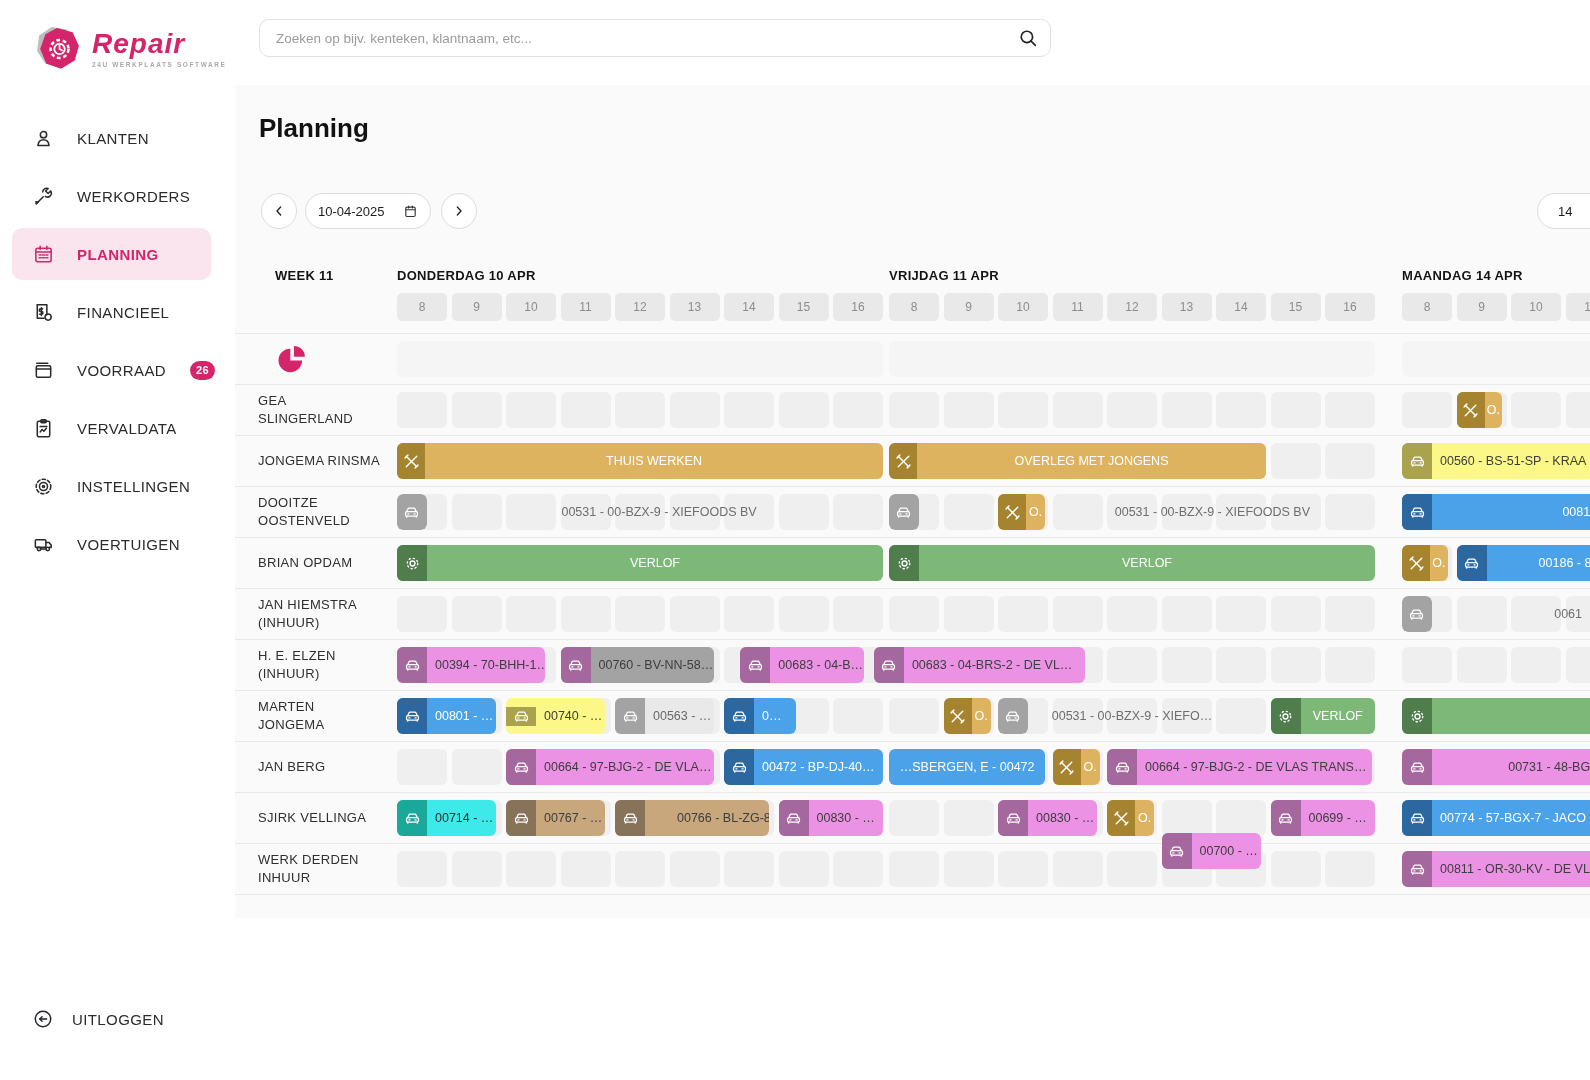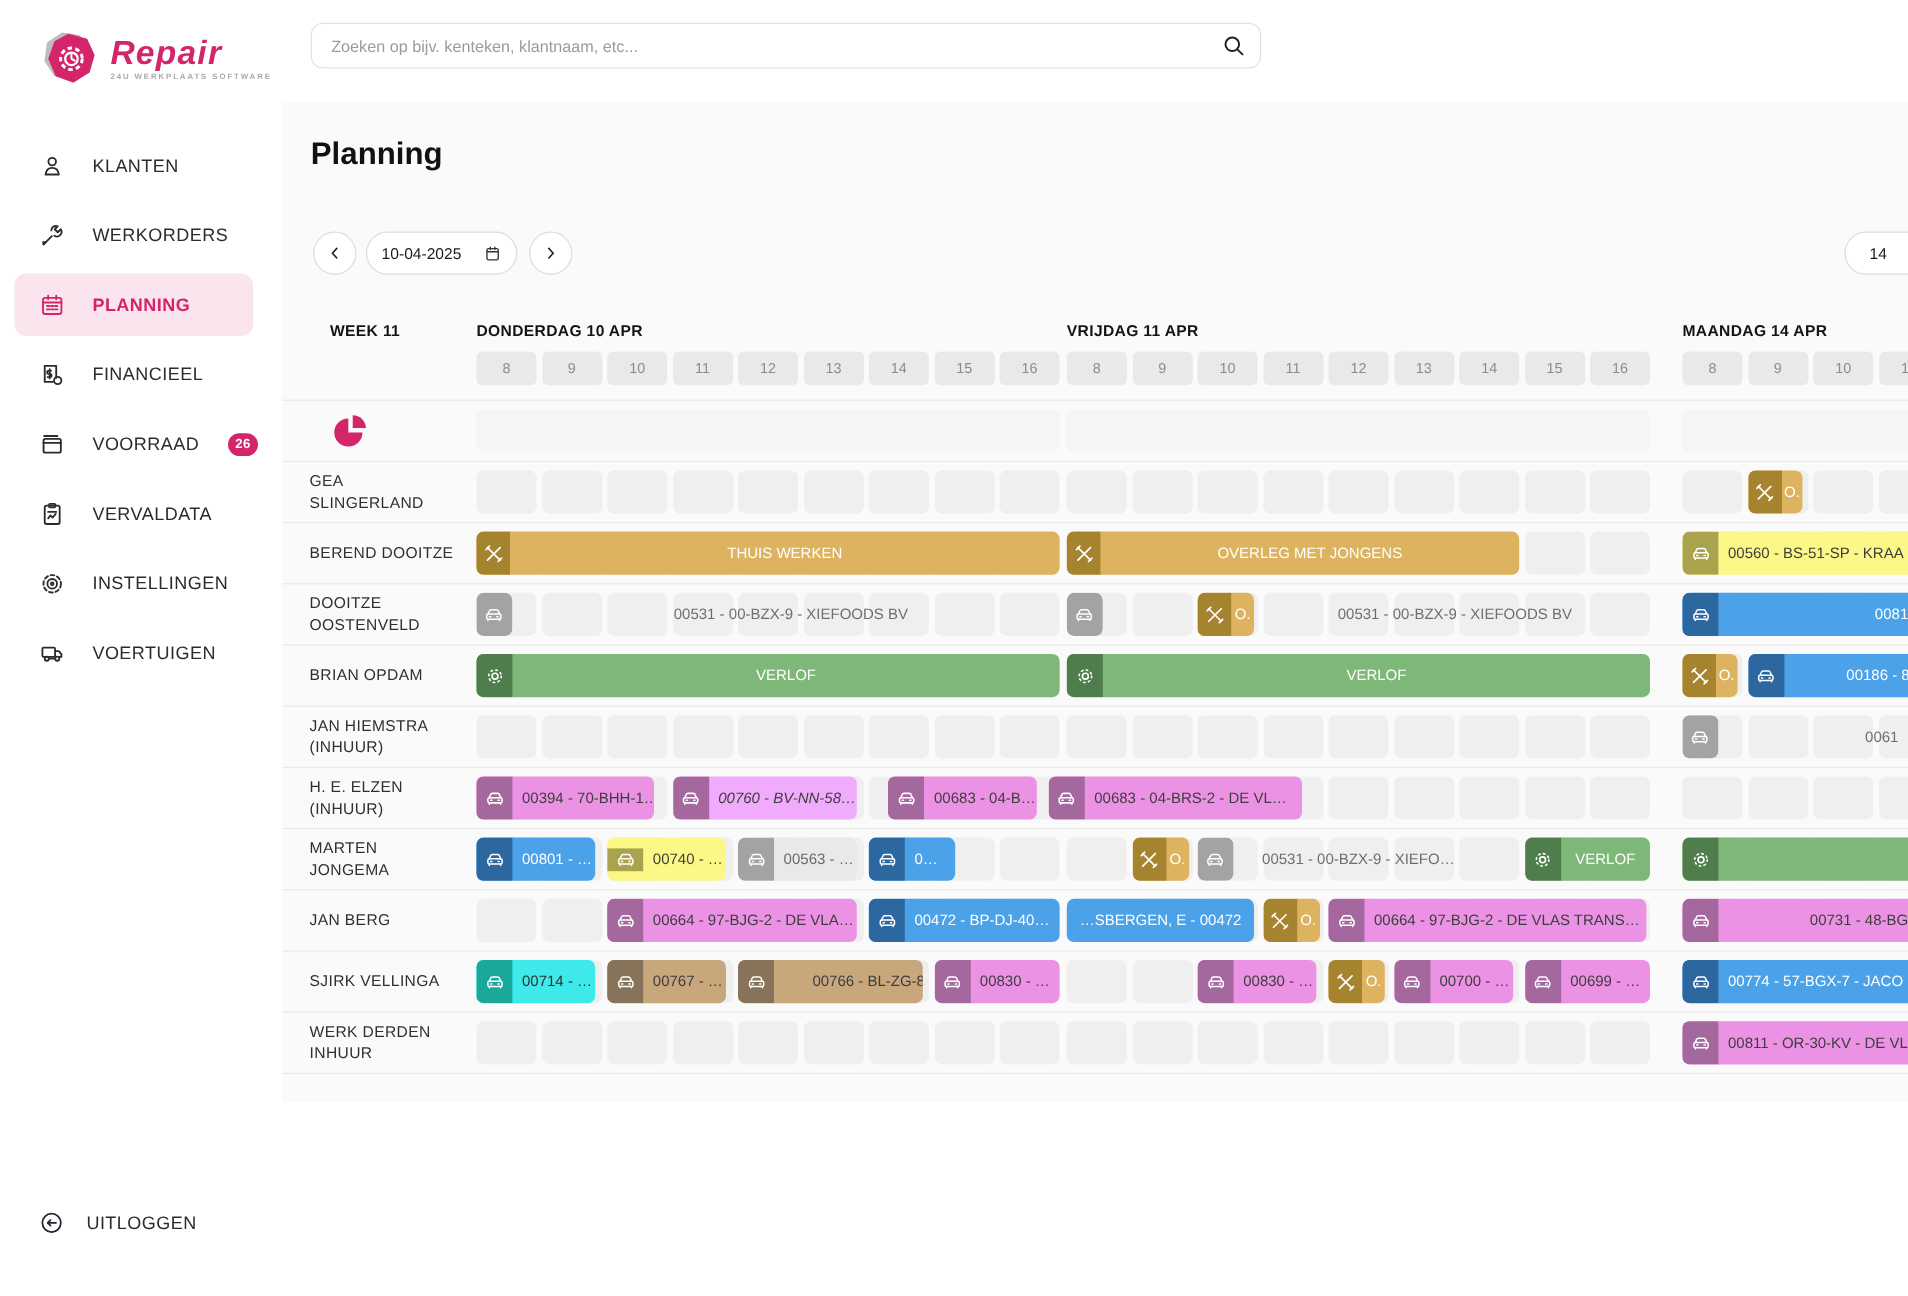--- a/index.html
+++ b/index.html
@@ -355,21 +355,21 @@
           <div class="blk" style="left: 1221.5px; width: 45.64px; background: rgb(221, 179, 95);">
             <span class="ibox" style="width: 28px; background: rgb(165, 131, 47);">
               <svg>
                 <use href="#s-tools"></use>
               </svg>
             </span>
             <span class="lbl ac" style="color: rgb(255, 255, 255);">O.</span>
           </div>
         </div>
         <div class="prow">
-          <div class="pname">BEREND DOOITZE</div>
+          <div class="pname">JONGEMA RINSMA</div>
           <div class="cell" style="left: 162px;"></div>
           <div class="cell" style="left: 216.5px;"></div>
           <div class="cell" style="left: 271px;"></div>
           <div class="cell" style="left: 325.5px;"></div>
           <div class="cell" style="left: 380px;"></div>
           <div class="cell" style="left: 434.5px;"></div>
           <div class="cell" style="left: 489px;"></div>
           <div class="cell" style="left: 543.5px;"></div>
           <div class="cell" style="left: 598px;"></div>
           <div class="cell" style="left: 654px;"></div>
@@ -588,21 +588,21 @@
           <div class="cell" style="left: 1276px;"></div>
           <div class="cell" style="left: 1330.5px;"></div>
           <div class="blk" style="left: 162px; width: 148.1px; background: rgb(236, 146, 229);">
             <span class="ibox" style="width: 30px; background: rgb(164, 104, 158);">
               <svg>
                 <use href="#s-car"></use>
               </svg>
             </span>
             <span class="lbl al" style="color: rgb(61, 61, 61);">00394 - 70-BHH-1…</span>
           </div>
-          <div class="blk" style="left: 325.5px; width: 153.55px; background: #f0abfc; font-style: italic;">
+          <div class="blk" style="left: 325.5px; width: 153.55px; background: #a3a3a3;">
             <span class="ibox" style="width: 30px; background: rgb(164, 104, 158);">
               <svg>
                 <use href="#s-car"></use>
               </svg>
             </span>
             <span class="lbl al" style="color: rgb(61, 61, 61);">00760 - BV-NN-58…</span>
           </div>
           <div class="blk" style="left: 505.35px; width: 123.575px; background: rgb(236, 146, 229);">
             <span class="ibox" style="width: 30px; background: rgb(164, 104, 158);">
               <svg>
@@ -843,21 +843,21 @@
             <span class="lbl al" style="color: rgb(61, 61, 61);">00830 - …</span>
           </div>
           <div class="blk" style="left: 872px; width: 47.275px; background: rgb(221, 179, 95);">
             <span class="ibox" style="width: 28px; background: rgb(165, 131, 47);">
               <svg>
                 <use href="#s-tools"></use>
               </svg>
             </span>
             <span class="lbl ac" style="color: rgb(255, 255, 255);">O.</span>
           </div>
-          <div class="blk" style="left: 926.5px; width: 99.05px; background: rgb(236, 146, 229);">
+          <div class="blk" style="left: 926.5px; width: 99.05px; background: rgb(236, 146, 229); margin-top: 33px;">
             <span class="ibox" style="width: 30px; background: rgb(164, 104, 158);">
               <svg>
                 <use href="#s-car"></use>
               </svg>
             </span>
             <span class="lbl al" style="color: rgb(61, 61, 61);">00700 - …</span>
           </div>
           <div class="blk" style="left: 1035.5px; width: 104.5px; background: rgb(236, 146, 229);">
             <span class="ibox" style="width: 30px; background: rgb(164, 104, 158);">
               <svg>

